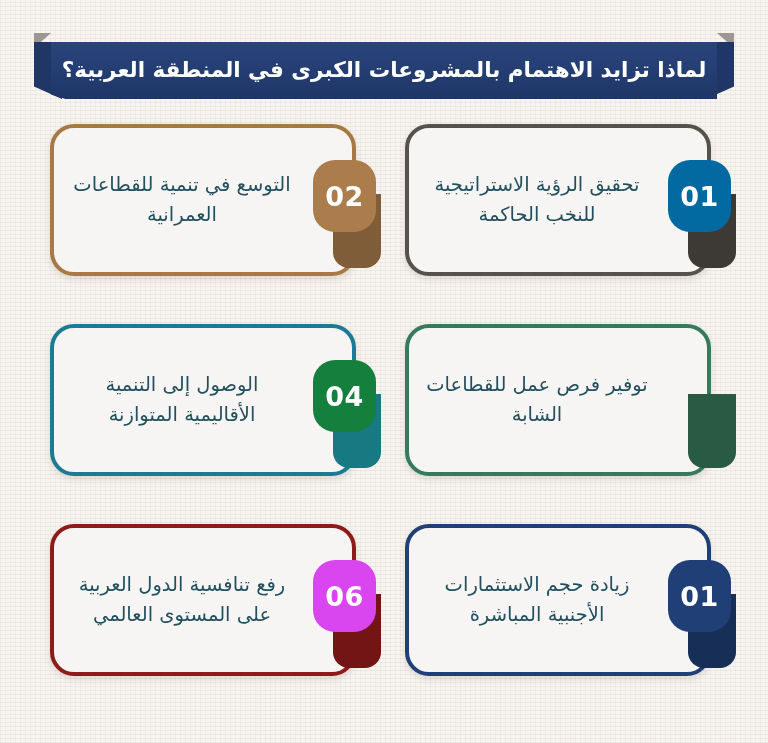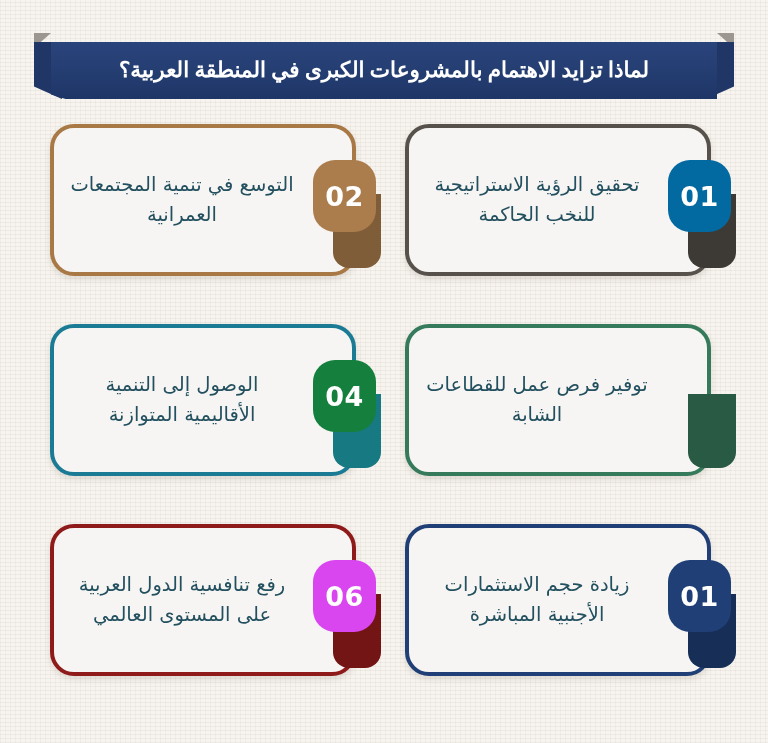--- a/index.html
+++ b/index.html
@@ -78,21 +78,20 @@
     left: 17px;
     top: 9px;
     right: 17px;
     height: 57px;
     background: linear-gradient(180deg, #2a447c 0%, #243d71 55%, #1e3566 100%);
     clip-path: polygon(0 0, 100% 0, 100% 100%, 2.2% 100%, 0 92%);
     display: flex;
     align-items: center;
     justify-content: center;
     box-shadow: 0 3px 5px rgba(90,80,70,0.22);
-    font-family: Liberation Serif, serif;
   }
 
   #banner-title {
     color: #ffffff;
     font-size: 21.5px;
     font-weight: bold;
     letter-spacing: -0.2px;
     white-space: nowrap;
     padding-bottom: 2px;
   }
@@ -196,21 +195,21 @@
   <div id="cards">
       <div class="card-row">
         <div class="card col-right" style="border-color: rgb(86, 82, 75); background: rgb(246, 245, 243);">
           <div class="card-text" style="color: rgb(35, 80, 95);">تحقيق الرؤية الاستراتيجية للنخب الحاكمة</div>
           <div class="badge-wrap">
             <div class="badge-fold" style="background: rgb(83, 79, 72);"></div>
             <div class="badge" style="background: #0369a1;">01</div>
           </div>
         </div>
         <div class="card col-left" style="border-color: rgb(168, 120, 69); background: rgb(246, 245, 243);">
-          <div class="card-text" style="color: rgb(35, 80, 95);">التوسع في تنمية المجتمعات العمرانية</div>
+          <div class="card-text" style="color: rgb(35, 80, 95);">التوسع في تنمية للقطاعات العمرانية</div>
           <div class="badge-wrap">
             <div class="badge-fold" style="background: rgb(172, 125, 76);"></div>
             <div class="badge" style="background: rgb(172, 125, 76);">02</div>
           </div>
         </div>
       </div>
       <div class="card-row">
         <div class="card col-right" style="border-color: rgb(53, 123, 91); background: rgb(246, 245, 243);">
           <div class="card-text" style="color: rgb(35, 80, 95);">توفير فرص عمل للقطاعات الشابة</div>
           <div class="badge-wrap">

